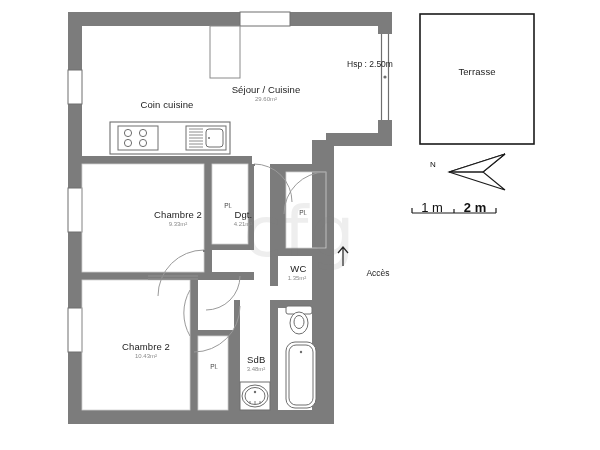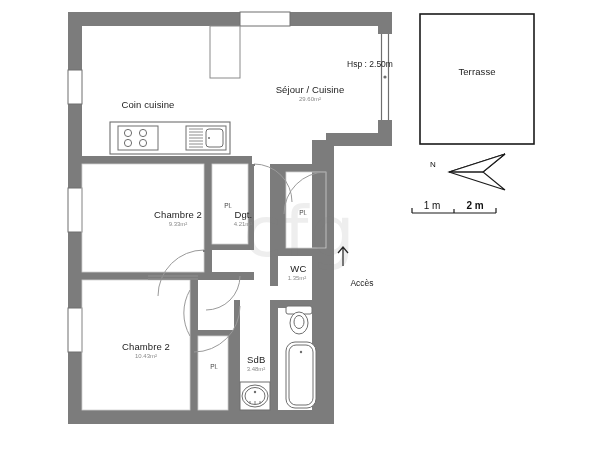--- a/index.html
+++ b/index.html
@@ -8,21 +8,21 @@
     font-family:"Liberation Sans", sans-serif;
     color:#1a1a1a;
   }
   #plan{position:absolute;left:0;top:0;width:600px;height:450px;}
   .lbl{position:absolute;white-space:nowrap;text-align:center;transform:translateX(-50%);}
   .room-name{font-size:9.5px;color:#222;letter-spacing:.1px;text-align:right;}
   .room-area{font-size:6px;color:#8a8a8a;margin-top:1px;}
   .tiny{font-size:6.5px;color:#444;}
   .note{font-size:8.5px;color:#222;padding-left:36px;}
   .compass-n{font-size:8px;color:#111;}
-  .scale-txt{font-size:10px;color:#111;}
+  .scale-txt{font-size:13px;color:#111;}
   .watermark{
     position:absolute;left:50%;top:232px;transform:translate(-50%,-50%);
     font-size:70px;color:rgba(120,120,120,.13);
     letter-spacing:2px;font-family:"DejaVu Sans", sans-serif;
     pointer-events:none;user-select:none;
   }
 </style>
 </head>
 <body>
 
@@ -198,26 +198,26 @@
   <g stroke="#1a1a1a" stroke-width="1.2">
     <line x1="412" y1="213" x2="496" y2="213"></line>
     <line x1="412" y1="208" x2="412" y2="213"></line>
     <line x1="454" y1="209" x2="454" y2="213"></line>
     <line x1="496" y1="208" x2="496" y2="213"></line>
   </g>
 </svg>
 
 <div class="watermark">cfg</div>
 
-<div class="lbl" style="left:266px;top:84px;margin-left:44px;">
+<div class="lbl" style="left:266px;top:84px;">
   <div class="room-name">Séjour / Cuisine</div>
   <div class="room-area">29.60m²</div>
 </div>
 
-<div class="lbl" style="left:148px;top:99px;">
+<div class="lbl" style="left:167px;top:99px;">
   <div class="room-name">Coin cuisine</div>
 </div>
 
 <div class="lbl" style="left:352px;top:59px;">
   <div class="note">Hsp : 2.50m</div>
 </div>
 
 <div class="lbl" style="left:477px;top:66px;">
   <div class="room-name">Terrasse</div>
 </div>
@@ -250,21 +250,21 @@
 <div class="lbl" style="left:228px;top:202px;">
   <div class="tiny">Pl.</div>
 </div>
 <div class="lbl" style="left:303px;top:209px;">
   <div class="tiny">Pl.</div>
 </div>
 <div class="lbl" style="left:214px;top:363px;">
   <div class="tiny">Pl.</div>
 </div>
 
-<div class="lbl" style="left:344px;top:268px;margin-top:10px;">
+<div class="lbl" style="left:360px;top:268px;">
   <div class="note">Accès</div>
 </div>
 
 <div class="lbl" style="left:433px;top:160px;">
   <div class="compass-n">N</div>
 </div>
 
 <div class="lbl" style="left:432px;top:200px;">
   <div class="scale-txt">1 m</div>
 </div>

